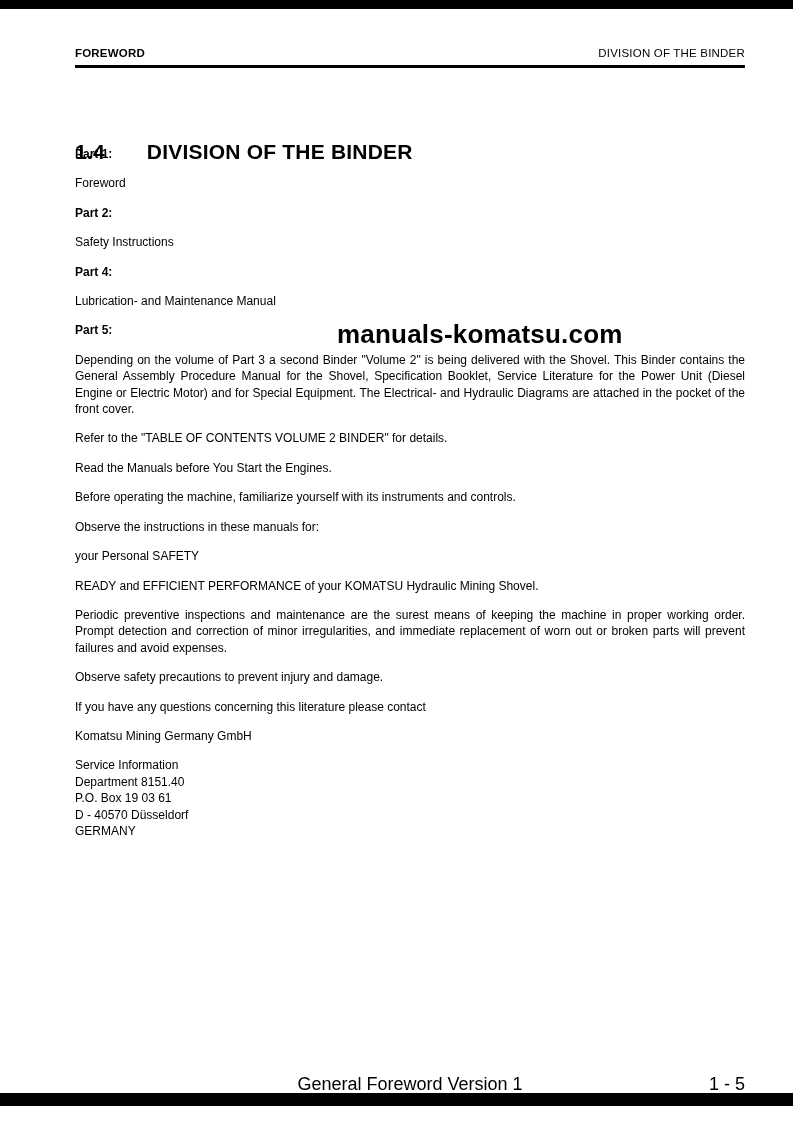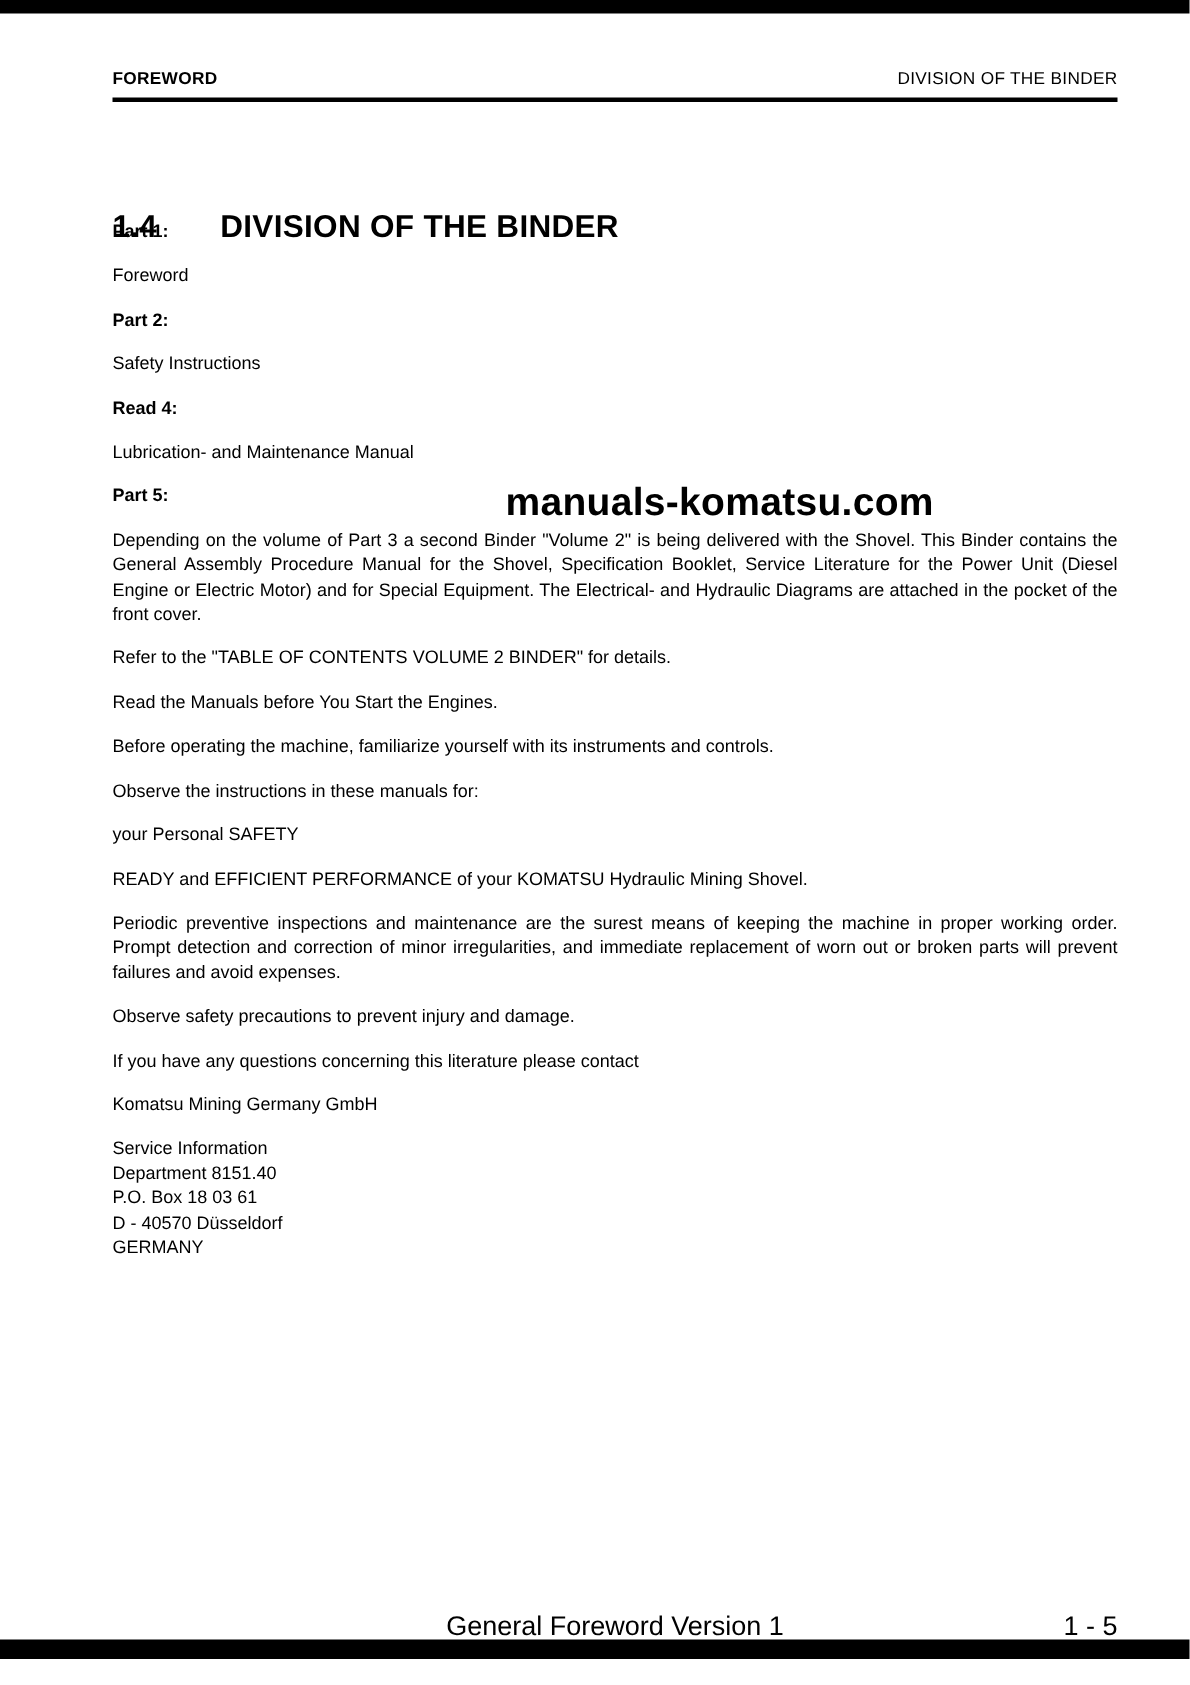--- a/index.html
+++ b/index.html
@@ -118,37 +118,37 @@
   <span class="txt">DIVISION OF THE BINDER</span>
 </h1>
 
 <div class="watermark">manuals-komatsu.com</div>
 
 <div class="document-body">
     <p class="bold">Part 1:</p>
     <p class="">Foreword</p>
     <p class="bold">Part 2:</p>
     <p class="">Safety Instructions</p>
-    <p class="bold">Read 4:</p>
+    <p class="bold">Part 4:</p>
     <p class="">Lubrication- and Maintenance Manual</p>
     <p class="bold">Part 5:</p>
     <p class="justify">Depending on the volume of Part 3 a second Binder "Volume 2" is being delivered with the Shovel. This Binder contains the General Assembly Procedure Manual for the Shovel, Specification Booklet, Service Literature for the Power Unit (Diesel Engine or Electric Motor) and for Special Equipment. The Electrical- and Hydraulic Diagrams are attached in the pocket of the front cover.</p>
     <p class="">Refer to the "TABLE OF CONTENTS VOLUME 2 BINDER" for details.</p>
     <p class="">Read the Manuals before You Start the Engines.</p>
     <p class="">Before operating the machine, familiarize yourself with its instruments and controls.</p>
     <p class="">Observe the instructions in these manuals for:</p>
     <p class="">your Personal SAFETY</p>
     <p class="">READY and EFFICIENT PERFORMANCE of your KOMATSU Hydraulic Mining Shovel.</p>
     <p class="justify">Periodic preventive inspections and maintenance are the surest means of keeping the machine in proper working order. Prompt detection and correction of minor irregularities, and immediate replacement of worn out or broken parts will prevent failures and avoid expenses.</p>
     <p class="">Observe safety precautions to prevent injury and damage.</p>
     <p class="">If you have any questions concerning this literature please contact</p>
     <p class="">Komatsu Mining Germany GmbH</p>
     <p class="address">Service Information
 Department 8151.40
-P.O. Box 18 03 61
+P.O. Box 19 03 61
 D - 40570 Düsseldorf
 GERMANY</p>
   </div>
 
 <div class="footer">
   <span class="footer-center">General Foreword Version 1</span>
   <span class="footer-page">1  - 5</span>
 </div>
 
 <div class="page-edge bottom"></div>

